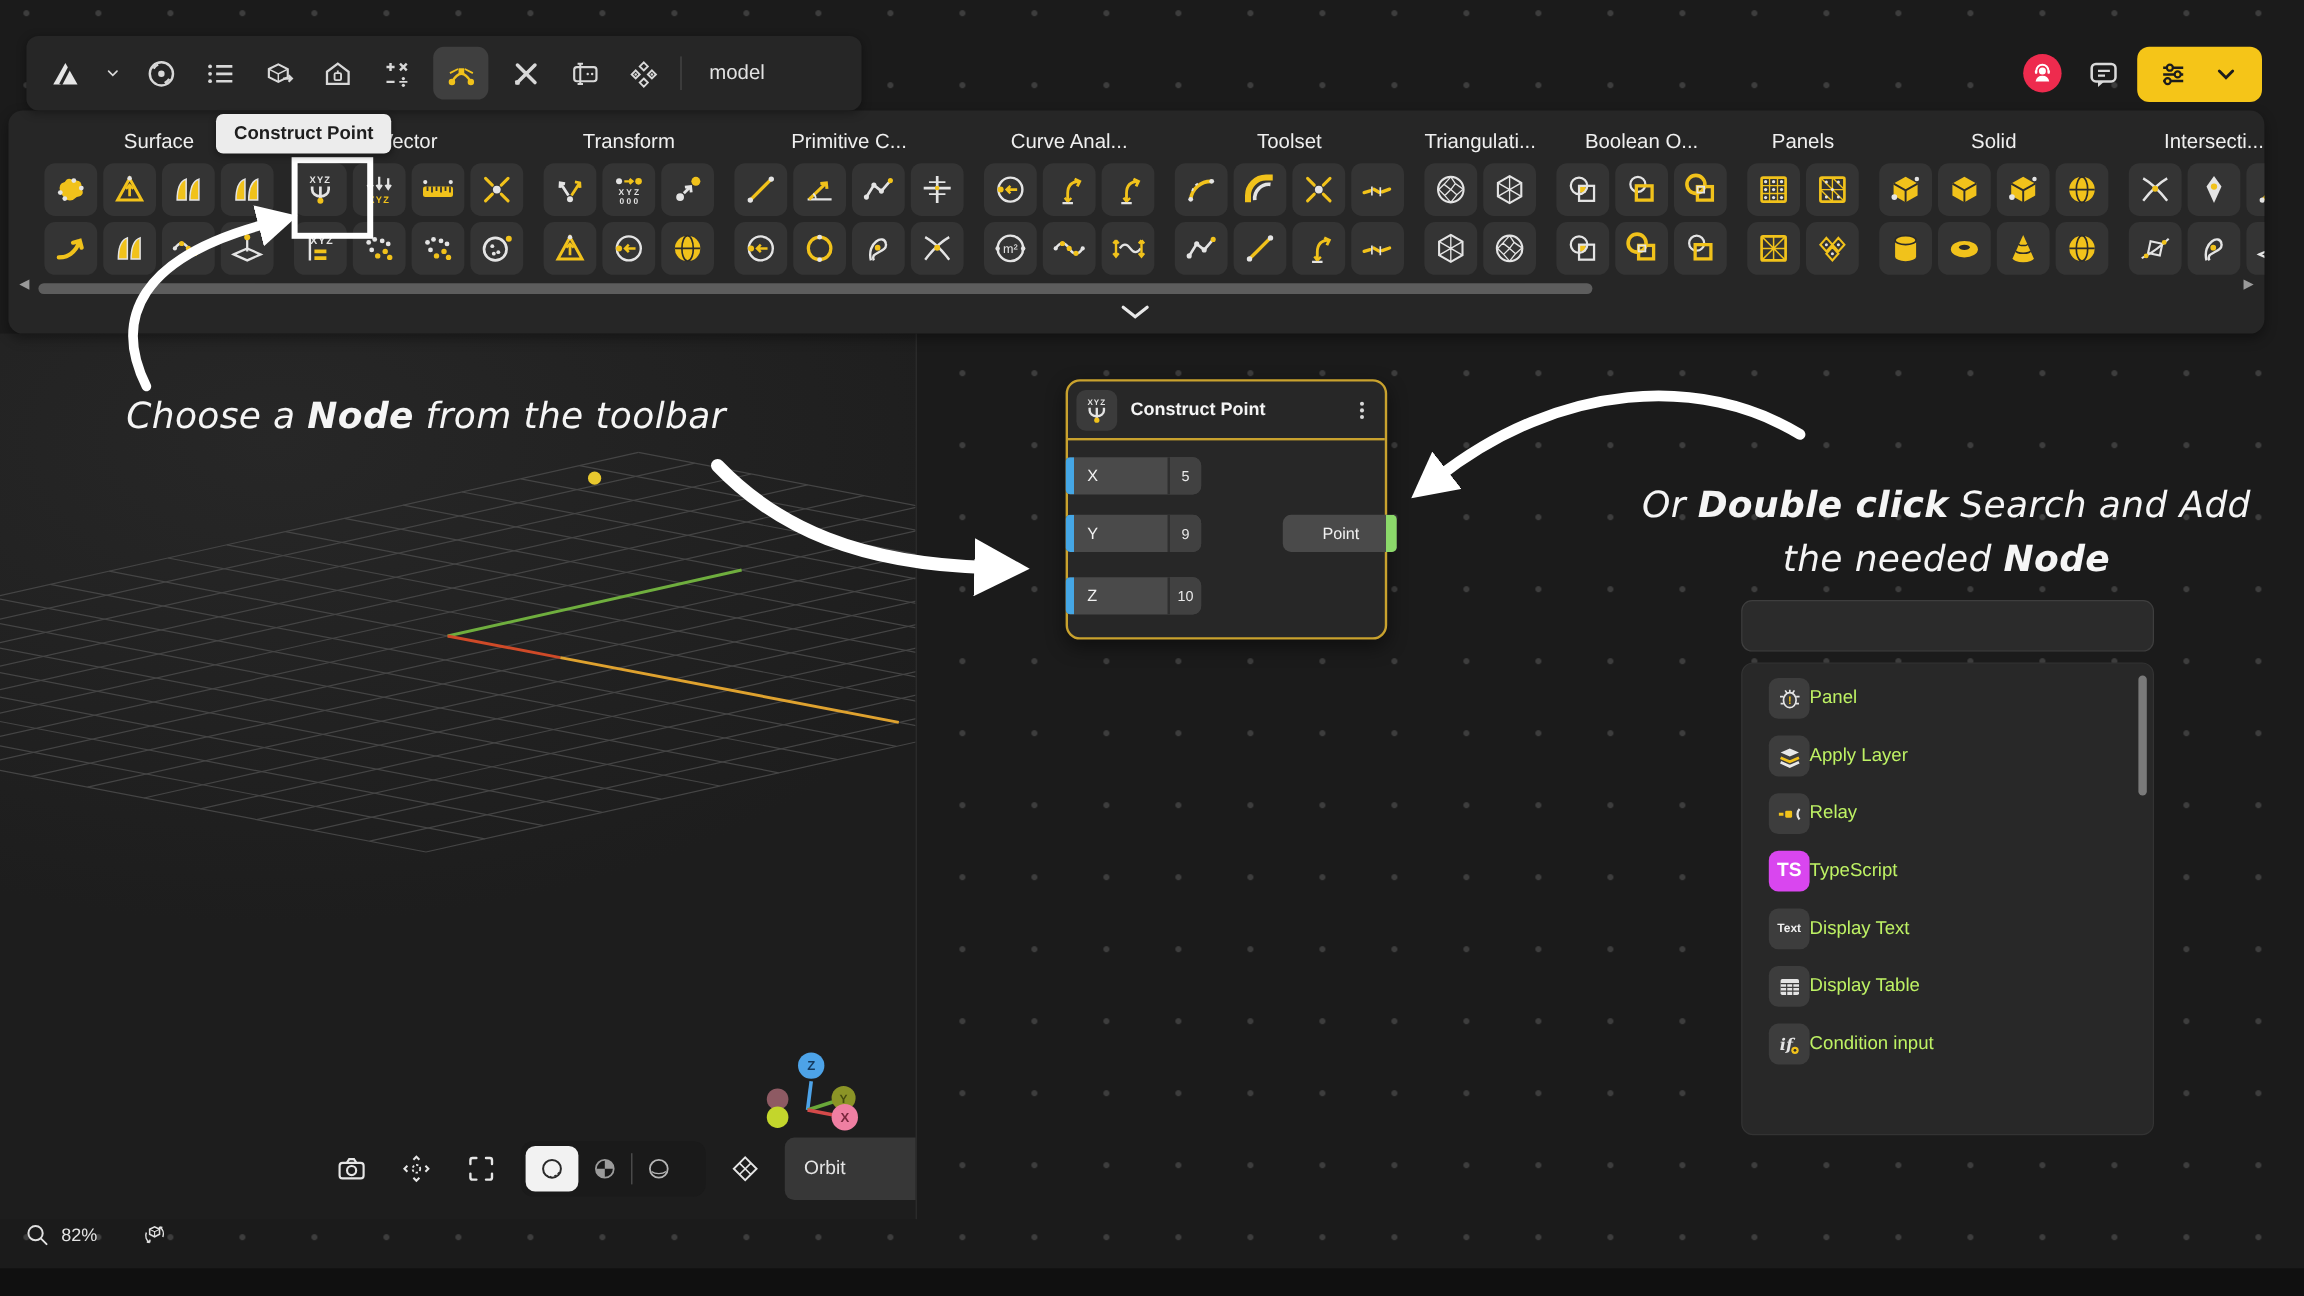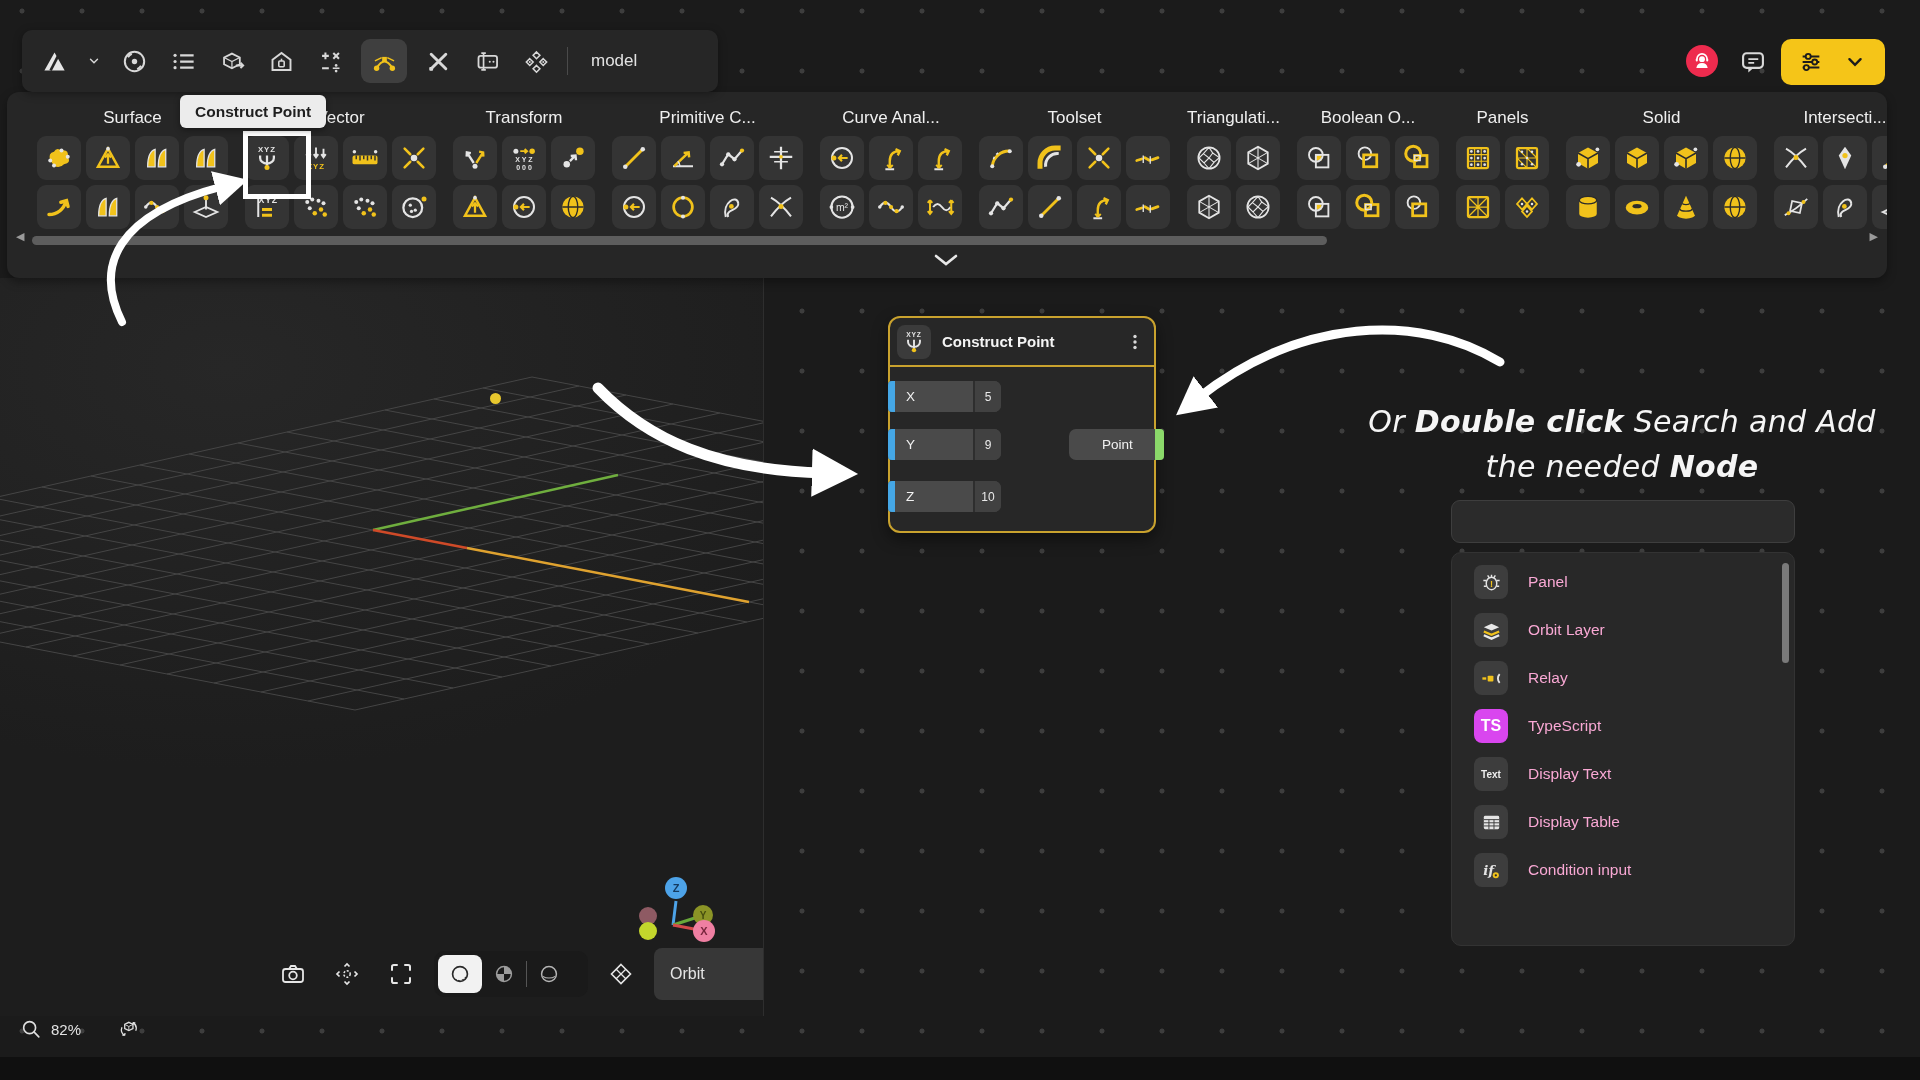--- a/index.html
+++ b/index.html
@@ -97,21 +97,21 @@
   .searchbox{position:absolute;left:1451px;top:500px;width:344px;height:43px;background:#2b2b2b;
              border:1px solid #3e3e3e;border-radius:9px;z-index:3;color:#e4e4e4;font-size:15px;
              padding:0 14px;box-sizing:border-box;outline:none}
   .dropdown{position:absolute;left:1451px;top:552px;width:344px;height:394px;background:#282828;
             border:1px solid #333;border-radius:10px;z-index:3;padding-top:5px;box-sizing:border-box}
   .sr-item{height:48px;display:flex;align-items:center;padding-left:22px;cursor:pointer}
   .sr-tile{width:34px;height:34px;border-radius:8px;background:#3d3d3d;display:flex;align-items:center;justify-content:center;flex:none}
   .sr-tile svg{width:23px;height:23px}
   .sr-badge{width:34px;height:34px;border-radius:8px;display:flex;align-items:center;justify-content:center;
             font-weight:bold;flex:none}
-  .sr-label{margin-left:20px;font-size:15.5px;color:#f9a8d4}
+  .sr-label{font-size:15.5px;color:#bef264}
   .dd-scroll{position:absolute;right:5px;top:10px;width:7px;height:100px;background:#7a7a7a;border-radius:4px;cursor:grab}
 
   
   .annot{position:absolute;z-index:9;color:#f5f5f5;font-family:"DejaVu Sans",sans-serif;font-style:italic;
          font-size:30px;text-align:center;letter-spacing:.3px;pointer-events:none}
   .annot b{font-weight:bold}
   .annot-left{left:95px;top:330px;width:520px}
   .annot-right{left:1352px;top:399px;width:540px;line-height:45px}
   .arrows{position:absolute;left:0;top:0;z-index:9;pointer-events:none}
 </style>
@@ -1175,21 +1175,21 @@
             </svg>
           </div>
           <span class="sr-label">Panel</span>
         </div>
         <div class="sr-item">
           <div class="sr-tile">
             <svg>
               <use href="#g-apply-layer"></use>
             </svg>
           </div>
-          <span class="sr-label">Orbit Layer</span>
+          <span class="sr-label">Apply Layer</span>
         </div>
         <div class="sr-item">
           <div class="sr-tile">
             <svg>
               <use href="#g-relay"></use>
             </svg>
           </div>
           <span class="sr-label">Relay</span>
         </div>
         <div class="sr-item">
@@ -1213,18 +1213,19 @@
             <svg>
               <use href="#g-condition-if"></use>
             </svg>
           </div>
           <span class="sr-label">Condition input</span>
         </div>
       </div>
     <div class="dd-scroll"></div>
   </div>
 
+  <div class="annot annot-left" id="annotLeft"><span>Choose a </span><b>Node</b><span> from the toolbar</span></div>
   <div class="annot annot-right">
     <div id="annotR1"><span>Or </span><b>Double click</b><span> Search and Add</span></div>
     <div id="annotR2"><span>the needed </span><b>Node</b></div>
   </div>
 
 </div>
 
 </body></html>

